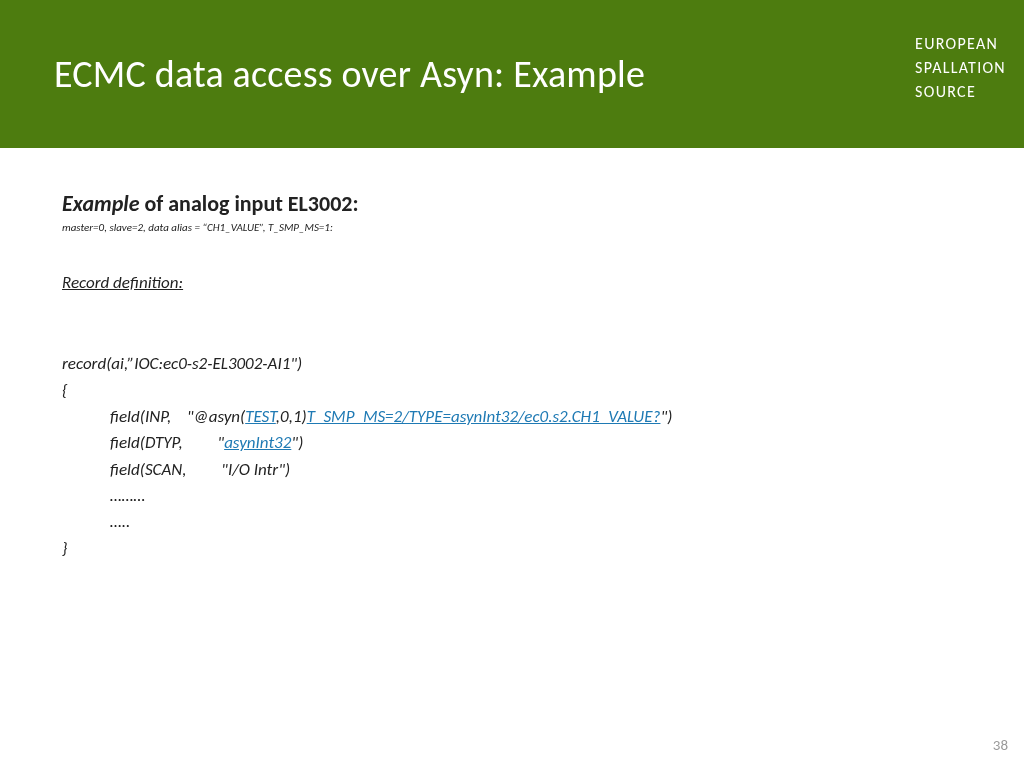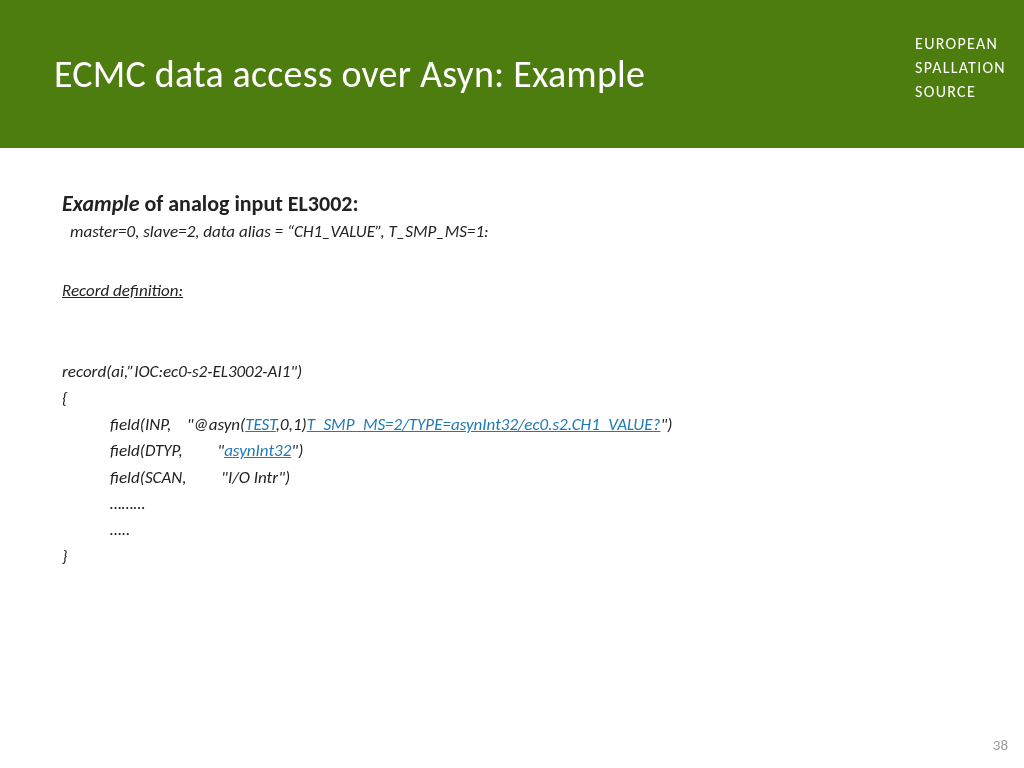--- a/index.html
+++ b/index.html
@@ -35,24 +35,23 @@
   .body {
     padding: 42px 38px 0 62px;
     color: #222;
   }
   .subtitle {
     font-size: 22px;
     font-weight: 700;
   }
   .subtitle .ital { font-style: italic; }
   .meta-line {
-    font-size: 17px;
+    font-size: 11px;
     font-style: italic;
     margin-top: 4px;
-    margin-left: 8px;
   }
   .rec-def {
     font-size: 17px;
     font-style: italic;
     margin-top: 38px;
     text-decoration: underline;
   }
   .code {
     font-size: 17px;
     font-style: italic;

